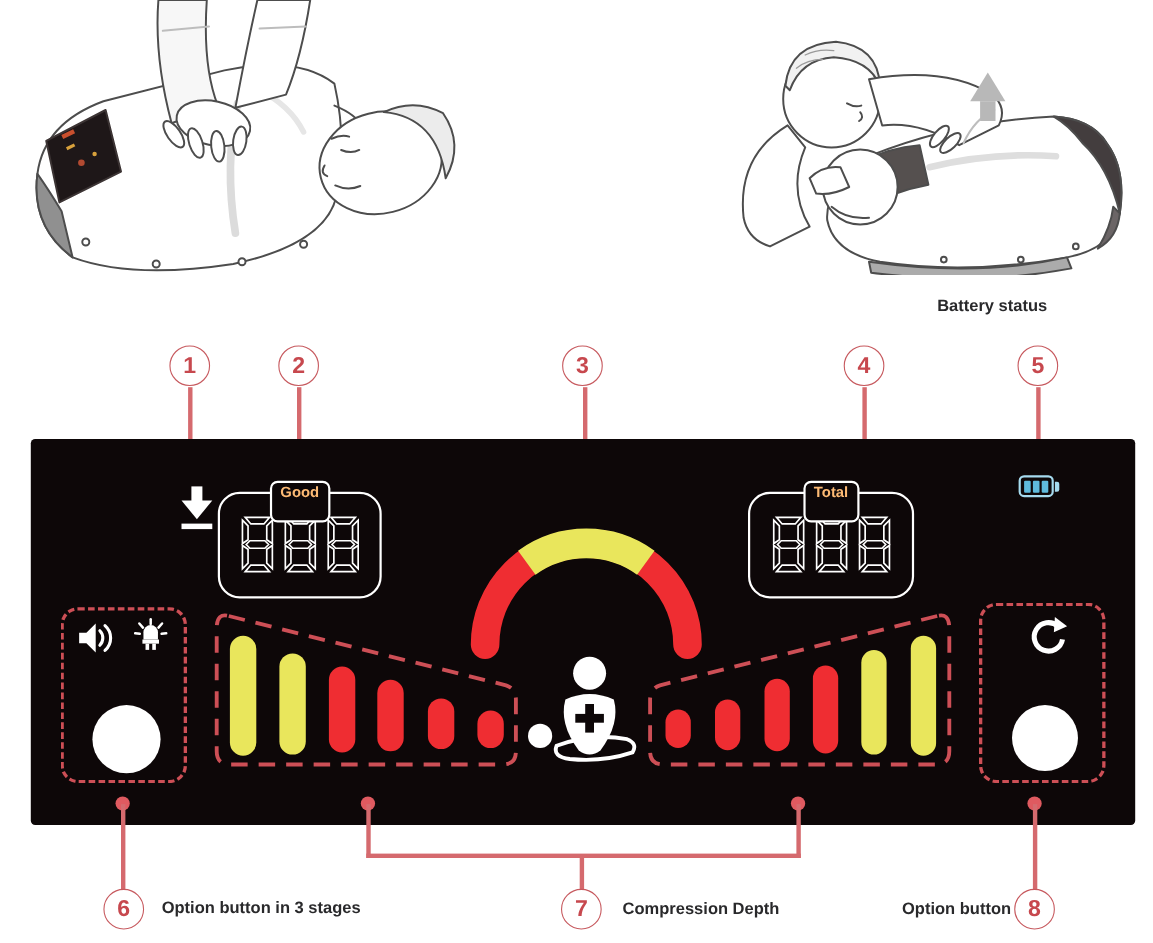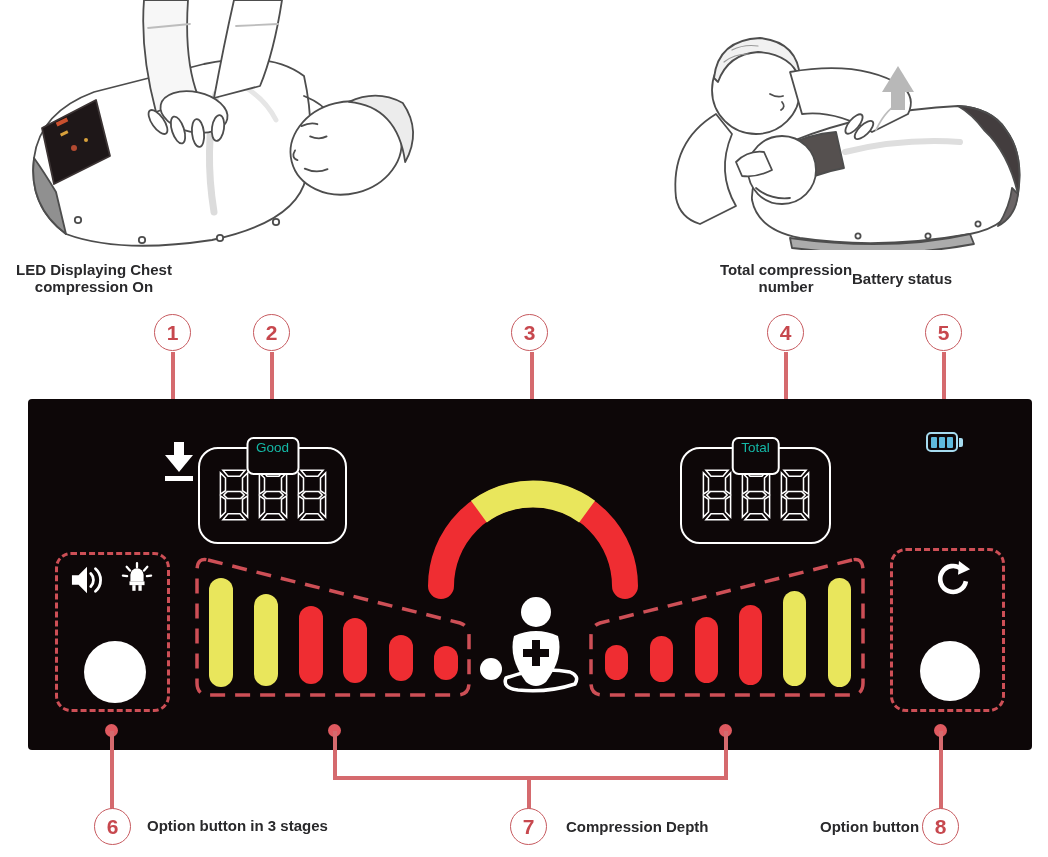--- a/index.html
+++ b/index.html
@@ -39,22 +39,22 @@
          background:var(--panel-bg,#0d0708);border-radius:4px;}
 
   .down-arrow{position:absolute;left:133px;top:43px;width:36px;height:42px;}
 
   .seg-display{position:absolute;top:48px;height:97px;border:2.5px solid #fff;
                border-radius:20px;}
   .seg-good{left:170px;width:149px;}
   .seg-total{left:652px;width:151px;}
   .seg-badge{position:absolute;top:-12px;left:50%;transform:translateX(-50%);
              background:var(--panel-bg,#0d0708);border:2px solid #fff;border-radius:7px;
-             padding:0 8px;height:38px;line-height:18px;font-size:13.5px;font-weight:400;
-             color:#14b8a6;white-space:nowrap;}
+             padding:0 8px;height:38px;line-height:18px;font-size:13.5px;font-weight:700;
+             color:#fdba74;white-space:nowrap;}
   .digits{display:flex;gap:5px;justify-content:center;margin-top:16px;}
   .segdigit{width:34px;height:60px;}
   .segdigit polygon{fill:none;stroke:#fff;stroke-width:1.8;stroke-linejoin:miter;}
 
   .gauge{position:absolute;left:392px;top:67px;width:226px;height:136px;}
   .gauge path{fill:none;stroke-width:26px;}
   .gauge .g-red{stroke-linecap:round;}
   .gauge .g-yellow{stroke-linecap:butt;stroke-width:27px;}
 
   .battery{position:absolute;left:898px;top:33px;display:flex;align-items:center;}
@@ -147,24 +147,20 @@
       <ellipse cx="214" cy="122" rx="5" ry="12" transform="rotate(40 214 122)" fill="#fff"></ellipse>
       <ellipse cx="224" cy="128" rx="5" ry="12" transform="rotate(46 224 128)" fill="#fff"></ellipse>
       <path d="M96 160 Q108 148 124 150 L132 168 Q116 176 102 174 Z" fill="#ffffff"></path>
       <g fill="#b8b8b8" stroke="none">
         <polygon points="242,90 274,90 258,64"></polygon>
         <rect x="251" y="90" width="14" height="18"></rect>
       </g>
     </g>
   </svg>
 
-  <div class="feat f1">LED Displaying Chest
-compression On</div>
-  <div class="feat f4">Total compression
-number</div>
   <div class="feat f5">Battery status</div>
 
   <div class="ring" style="left:154px;top:314px;">
       <span>1</span>
     </div>
   <div class="ring" style="left:253px;top:314px;">
       <span>2</span>
     </div>
   <div class="ring" style="left:511px;top:314px;">
       <span>3</span>

